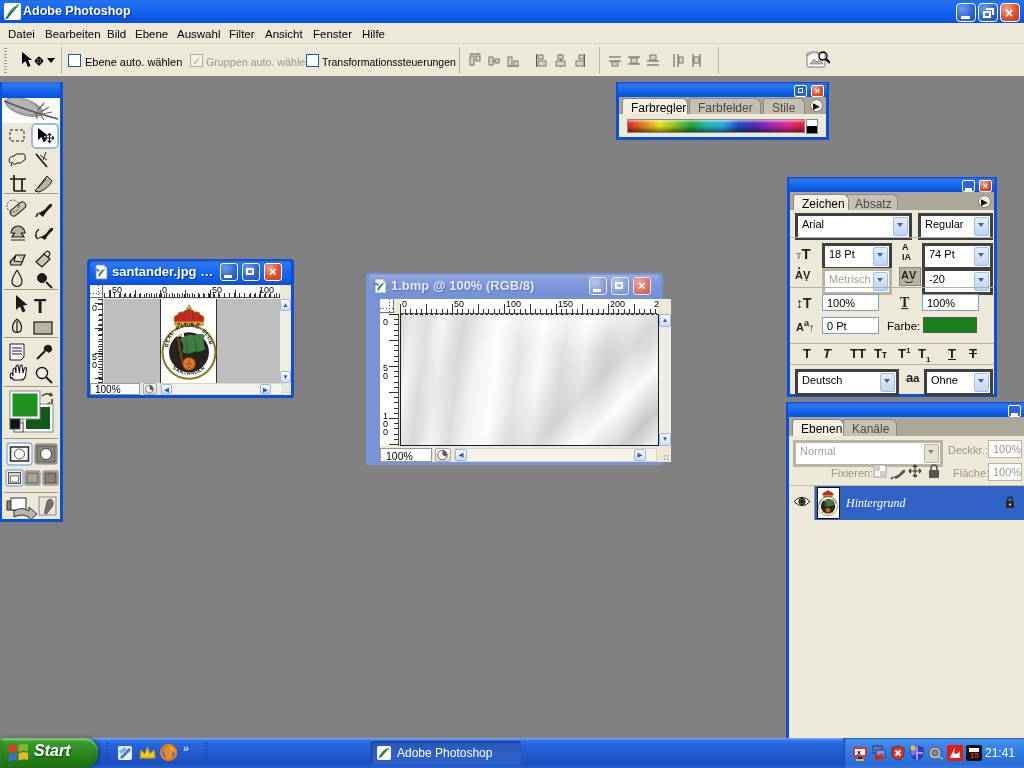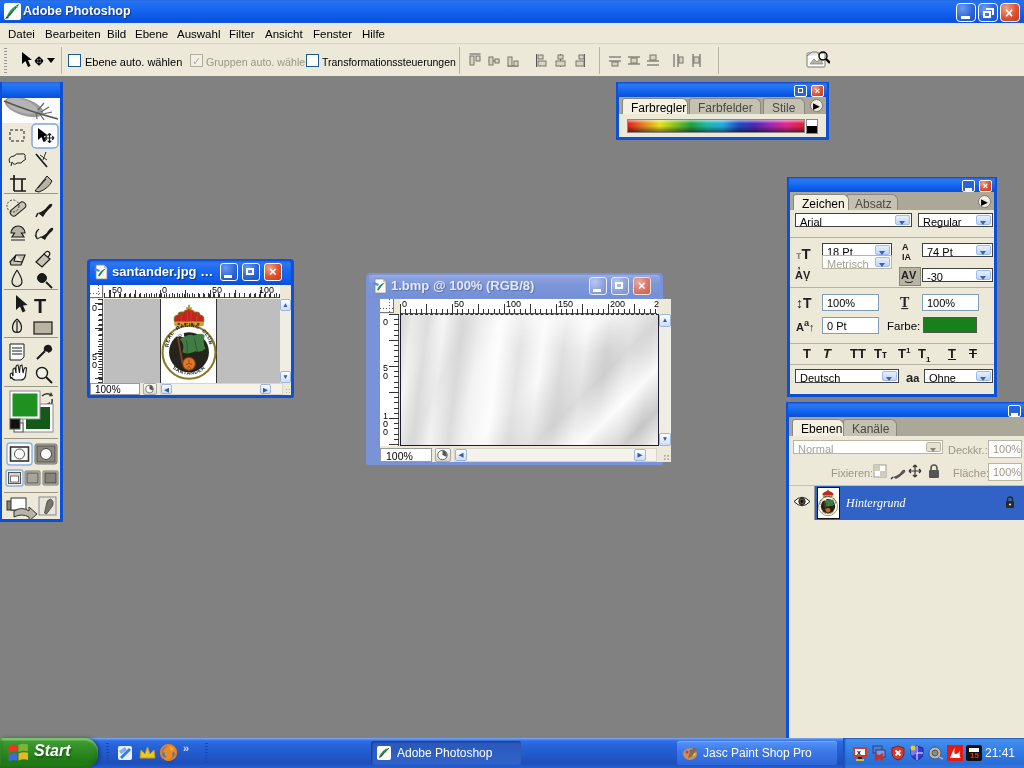--- a/index.html
+++ b/index.html
@@ -21,21 +21,21 @@
 .pbtn{position:absolute;top:2px;width:13px;height:12px;border:1px solid #fff;border-radius:2px;font-size:9px}
 .pbtn.b1{background:#2a63d8}
 .pbtn.bc{background:radial-gradient(circle at 30% 25%,#f0a08c,#dd5330 55%,#c53b1c)}
 
 .tabrow{position:absolute;left:0;right:0;height:19px;background:#aca899;overflow:hidden}
 .tab{position:absolute;top:2px;height:17px;padding:2px 8px 0 8px;font-size:12px;color:#4a4a42;
  background:#c5c1b2;border:1px solid #8a877c;border-bottom:none;border-radius:3px 6px 0 0}
 .tab.active{background:#f4f1e3;color:#000;z-index:2}
 .pmenu{position:absolute;right:3px;top:3px;width:13px;height:13px;border-radius:50%;background:#f0ede0;border:1px solid #777;font-size:9px;text-align:center;line-height:12px}
 
-.combo{position:absolute;height:14px;background:#fff;border:1px solid #404040}
+.combo{position:absolute;height:27px;background:#fff;border:3px solid #404040}
 .combo .t{position:absolute;left:4px;top:2px;font-size:11px;color:#000;white-space:nowrap}
 .combo .a{position:absolute;right:1px;top:1px;bottom:1px;width:15px;
  background:linear-gradient(180deg,#e6f0fd,#c0d4f5);border:1px solid #9ebcf0;border-radius:2px}
 .combo .a:after{content:"";position:absolute;left:3px;top:5px;border:3.5px solid transparent;border-top:4.5px solid #44639e;border-bottom:none}
 .combo.dis{border-color:#b8b5a2}
 .combo.dis .t{color:#a5a294}
 .combo .a.gray{background:#e6e2d2;border-color:#b8b4a4}
 .combo .a.gray:after{border-top-color:#8a8678}
 .field{position:absolute;height:17px;background:#fff;border:1px solid #7f9db9}
 .field .t{position:absolute;left:4px;top:2px;font-size:11px}
@@ -505,28 +505,28 @@
     <div class="combo" style="left:32px;top:51px;width:70px">
         <span class="t">18 Pt</span>
         <span class="a"></span>
       </div>
     <span class="lbl" style="left:112px;top:50px;font-size:9px;font-weight:bold;color:#222">A<br>ІA</span>
     <div class="combo" style="left:132px;top:51px;width:71px">
         <span class="t">74 Pt</span>
         <span class="a"></span>
       </div>
     <span class="lbl" style="left:5px;top:77px;font-size:11px;font-weight:bold;color:#222">A̓V̟</span>
-    <div class="combo dis" style="left:32px;top:63px;width:70px">
+    <div class="combo dis" style="left:32px;top:76px;width:70px">
         <span class="t">Metrisch</span>
         <span class="a"></span>
       </div>
     <div class="abs" style="left:109px;top:75px;width:22px;height:19px;background:#b8b4a4;border:1px solid #8a8678"></div>
     <span class="lbl" style="left:111px;top:77px;font-size:11px;font-weight:bold;color:#222">A͜V</span>
     <div class="combo" style="left:132px;top:76px;width:71px">
-        <span class="t">-30</span>
+        <span class="t">-20</span>
         <span class="a"></span>
       </div>
     <div class="abs" style="left:0;top:95px;width:204px;height:1px;background:#b5b1a2"></div>
     <span class="lbl" style="left:6px;top:103px;font-size:14px;font-weight:bold;color:#222">↕T</span>
     <div class="field" style="left:32px;top:102px;width:57px">
         <span class="t">100%</span>
       </div>
     <span class="lbl" style="left:110px;top:103px;font-size:14px;font-weight:bold;color:#222;font-family:'Liberation Serif',serif">T̲</span>
     <div class="field" style="left:132px;top:102px;width:57px">
         <span class="t">100%</span>
@@ -651,30 +651,20 @@
   <div class="abs" style="left:205px;top:5px;width:3px;height:20px;background-image:repeating-linear-gradient(180deg,#1a48b0 0 1px,transparent 1px 3px)"></div>
 
   <div class="tkbtn pressed" style="left:371px;width:150px">
     <svg class="ic" viewBox="0 0 16 16">
         <rect x="1" y="1" width="14" height="14" rx="2" fill="#fdfdfd"></rect>
         <path d="M3 12 C5.5 6.5 8.5 4 13 3 C9.5 6.5 7.5 9 5 12.5 Z" fill="#2e8b4f"></path>
         <path d="M13 3 C9.5 7 7 9.5 3.5 12.5" stroke="#1a5c30" stroke-width="1" fill="none"></path>
       </svg>
     <span class="tx">Adobe Photoshop</span>
   </div>
-  <div class="tkbtn" style="left:677px;width:160px">
-    <svg class="ic" viewBox="0 0 16 16">
-        <ellipse cx="8" cy="9" rx="7" ry="6" fill="#c89058"></ellipse>
-        <circle cx="5" cy="7" r="1.5" fill="#d83a2a"></circle>
-        <circle cx="9" cy="6" r="1.5" fill="#3a68d8"></circle>
-        <circle cx="12" cy="9" r="1.5" fill="#e8d82a"></circle>
-        <path d="M12 2 l3 3 -6 7 -3 1 1-4 Z" fill="#8a6a4a"></path>
-      </svg>
-    <span class="tx">Jasc Paint Shop Pro</span>
-  </div>
 
   <div class="abs" style="left:843px;top:0;width:181px;height:30px;background:linear-gradient(180deg,#63a8f5 0%,#3f8cee 12%,#2f79e2 55%,#2a6cd4 85%,#3577e0 100%);box-shadow:inset 2px 1px 2px #1a50b8">
     <svg class="abs" style="left:9px;top:7px" width="16" height="16" viewBox="0 0 16 16">
         <rect x="1" y="2" width="14" height="10" fill="#d83a2a"></rect>
         <rect x="3" y="4" width="10" height="6" fill="#fff"></rect>
         <text x="5" y="10" font-size="7" font-weight="bold" fill="#000">x</text>
         <rect x="6" y="12" width="4" height="2" fill="#222"></rect>
         <rect x="4" y="14" width="8" height="2" fill="#e8b821"></rect>
       </svg>
     <svg class="abs" style="left:28px;top:7px" width="16" height="16" viewBox="0 0 16 16">

